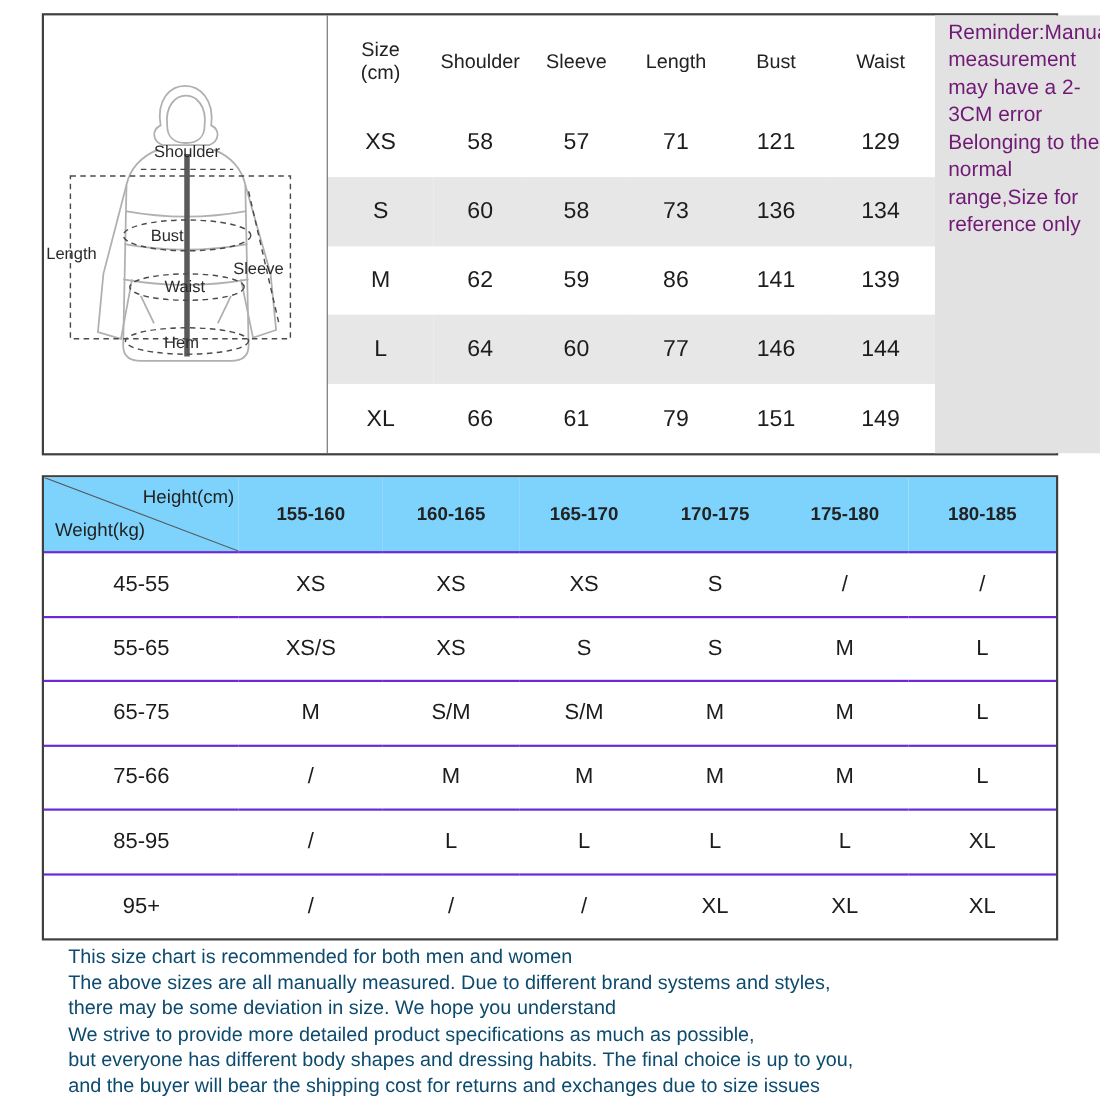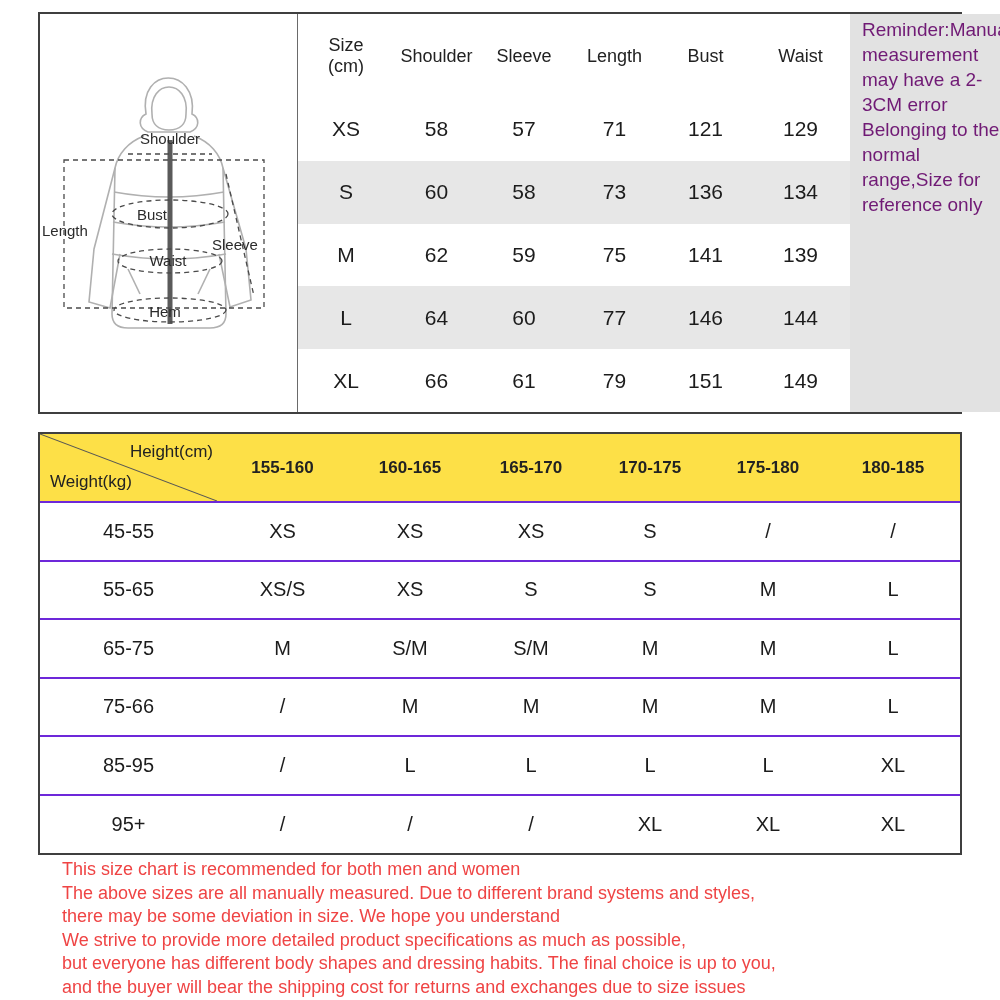--- a/index.html
+++ b/index.html
@@ -38,31 +38,31 @@
     flex: 1;
     font-size: 19px;
     line-height: 25px;
     padding: 3px 6px 0 12px;
     color: #701a75;
   }
 
   
   #fit-panel { left: 38px; top: 432px; width: 924px; height: 423px; }
   #fit-table { width: 100%; height: 100%; table-layout: fixed; }
-  #fit-table thead tr { height: 68px; background: #fde047; }
+  #fit-table thead tr { height: 68px; background: #7dd3fc; }
   #fit-table thead th { font-size: 17px; font-weight: bold; color: #222; padding: 0; }
   #fit-table tbody tr { height: 58px; }
   #fit-table td { text-align: center; font-size: 20px; border-top: 2px solid #6d28d9; padding: 0; }
   .corner { position: relative; }
   .corner svg { position: absolute; left: 0; top: 0; width: 100%; height: 100%; }
   .corner-top { position: absolute; top: 8px; right: 4px; font-weight: normal; font-size: 17px; }
   .corner-bottom { position: absolute; bottom: 9px; left: 10px; font-weight: normal; font-size: 17px; }
 
   
-  #footer-notes { position: absolute; left: 62px; top: 858px; width: 910px; font-size: 18px; line-height: 23.5px; color: #ef4444; }
+  #footer-notes { position: absolute; left: 62px; top: 858px; width: 910px; font-size: 18px; line-height: 23.5px; color: #0c4a6e; }
 </style>
 </head>
 <body>
 
 <div id="size-panel" class="panel">
 
   <div id="diagram">
     <svg viewBox="0 0 256 398" width="256" height="398">
       <g fill="none" stroke="#b0b0b0" stroke-width="1.6">
 
@@ -141,21 +141,21 @@
           <td>58</td>
           <td>73</td>
           <td>136</td>
           <td>134</td>
           <td>102</td>
         </tr>
         <tr>
           <td>M</td>
           <td>62</td>
           <td>59</td>
-          <td>75</td>
+          <td>86</td>
           <td>141</td>
           <td>139</td>
           <td>106</td>
         </tr>
         <tr>
           <td>L</td>
           <td>64</td>
           <td>60</td>
           <td>77</td>
           <td>146</td>

